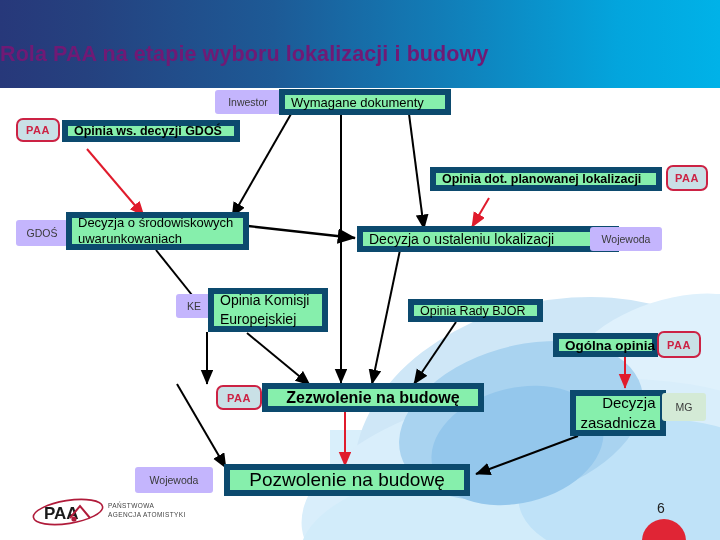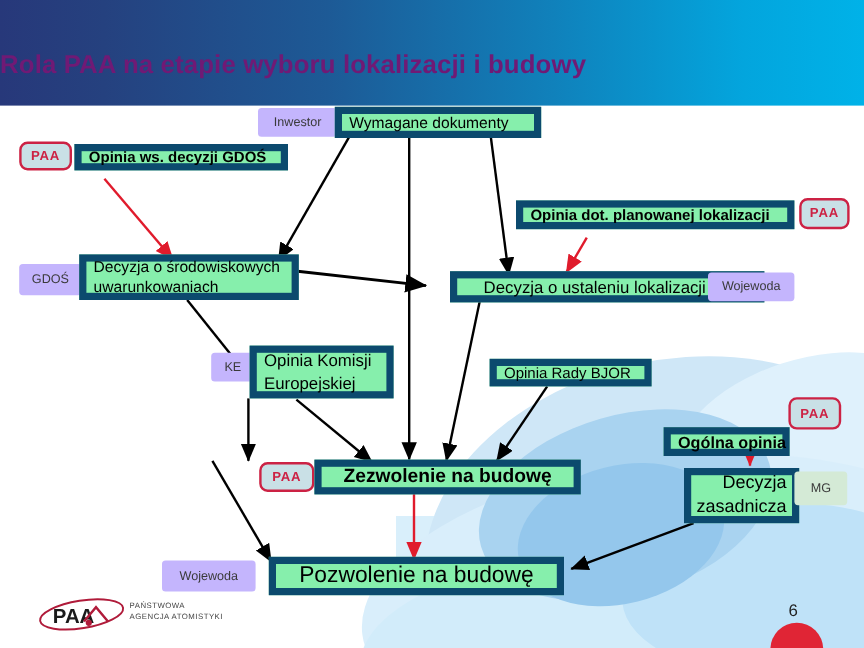--- a/index.html
+++ b/index.html
@@ -227,38 +227,38 @@
     <div class="paa-badge" style="left:666px; top:77px; width:42px; height:26px;">PAA</div>
 
     <div class="chip" style="left:16px; top:132px; width:52px; height:26px;">GDOŚ</div>
     <div class="node thin" style="left:66px; top:124px; width:183px; height:38px; font-size:13px; white-space:normal; line-height:16px;">
       <span class="txt">
         <span>Decyzja o środowiskowych</span><br>
         <span>uwarunkowaniach</span>
       </span>
     </div>
 
-    <div class="node thin" style="left:375px; top:138px; width:262px; height:26px; font-size:14px;padding-left:16px;">
+    <div class="node thin" style="left:357px; top:138px; width:262px; height:26px; font-size:14px;">
       <span class="txt">Decyzja o ustaleniu lokalizacji</span>
     </div>
     <div class="chip" style="left:590px; top:139px; width:72px; height:24px;">Wojewoda</div>
 
     <div class="chip" style="left:176px; top:206px; width:36px; height:24px;">KE</div>
     <div class="node thin" style="left:408px; top:211px; width:135px; height:23px; font-size:12.5px;">
       <span class="txt">Opinia Rady BJOR</span>
     </div>
 
     <div class="node thin" style="left:208px; top:200px; width:120px; height:44px; font-size:14px; white-space:normal; line-height:19px;">
       <span class="txt">
         <span>Opinia Komisji</span><br>
         <span>Europejskiej</span>
       </span>
     </div>
 
-    <div class="node bold" style="left:553px; top:245px; width:105px; height:24px; font-size:13.5px;margin-top:23px;">
+    <div class="node bold" style="left:553px; top:245px; width:105px; height:24px; font-size:13.5px;">
       <span class="txt">Ogólna  opinia</span>
     </div>
     <div class="paa-badge" style="left:657px; top:243px; width:44px; height:27px;">PAA</div>
 
     <div class="paa-badge" style="left:216px; top:297px; width:46px; height:25px;">PAA</div>
     <div class="node bold" style="left:262px; top:295px; width:222px; height:29px; font-size:16px; justify-content:center;">
       <span class="txt">Zezwolenie na budowę</span>
     </div>
 
     <div class="node thin" style="left:570px; top:302px; width:96px; height:46px; font-size:15px; white-space:normal; line-height:20px; justify-content:center; text-align:right;">

